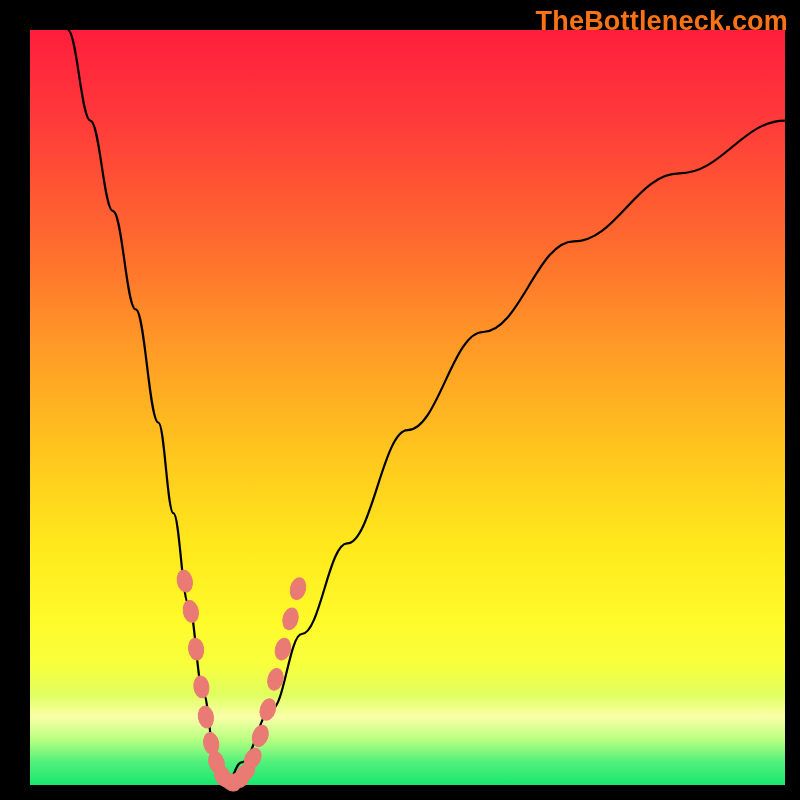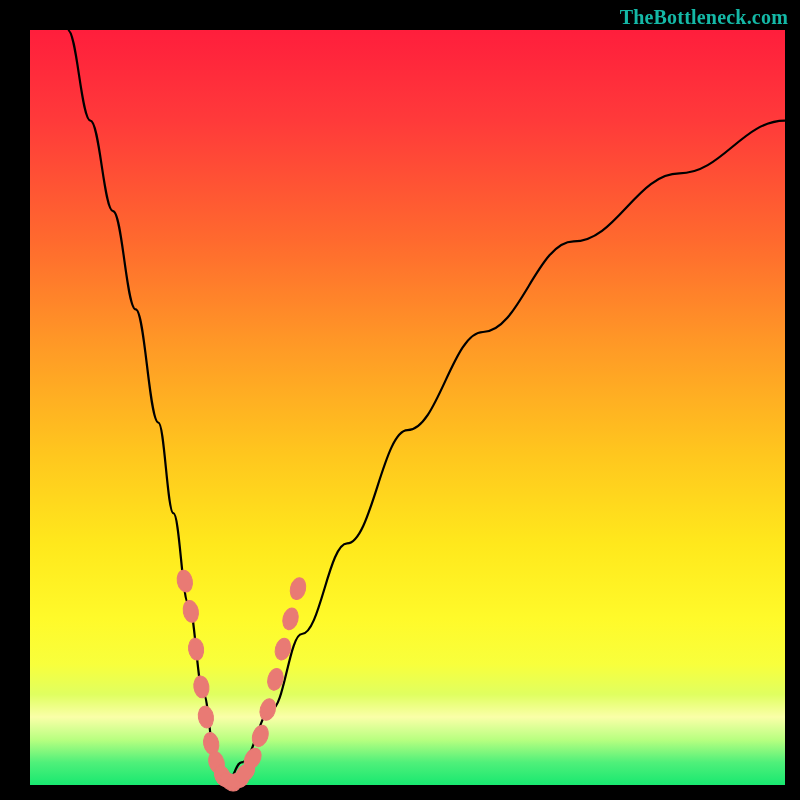--- a/index.html
+++ b/index.html
@@ -54,26 +54,25 @@
     stroke-width: 2.2;
   }
   .beads {
     fill: #E97A74;
     stroke: #E97A74;
   }
   .watermark {
     position: absolute;
     top: 6px;
     right: 12px;
-    color: #14b8a6;
-    font-size: 20px;
+    color: #f97316;
+    font-size: 27px;
     font-weight: 600;
     letter-spacing: 0.2px;
     user-select: none;
-    font-family: Liberation Serif, serif;
   }
 </style>
 </head>
 <body>
 
 <div class="frame">
 
   <div class="plot-area">
     <svg class="curve-svg" viewBox="0 0 755 755" preserveAspectRatio="none">
       <path id="curve" class="curve-path" d="M 37.8 0.0 C 46.8 0.0 51.3 90.6 60.4 90.6 C 69.5 90.6 74.0 181.2 83.0 181.2 C 92.1 181.2 96.6 279.4 105.7 279.4 C 114.8 279.4 119.3 392.6 128.4 392.6 C 134.4 392.6 137.4 483.2 143.4 483.2 C 149.5 483.2 152.5 573.8 158.5 573.8 C 164.6 573.8 167.6 664.4 173.7 664.4 C 178.2 664.4 180.4 724.8 185.0 724.8 C 189.5 724.8 191.8 755.0 196.3 755.0 C 202.3 755.0 205.4 732.4 211.4 732.4 C 223.5 732.4 229.5 679.5 241.6 679.5 C 253.7 679.5 259.7 604.0 271.8 604.0 C 289.9 604.0 299.0 513.4 317.1 513.4 C 341.3 513.4 353.3 400.2 377.5 400.2 C 407.7 400.2 422.8 302.0 453.0 302.0 C 489.2 302.0 507.4 211.4 543.6 211.4 C 585.9 211.4 607.0 143.4 649.3 143.4 C 691.6 143.4 712.7 90.6 755.0 90.6 "></path>

